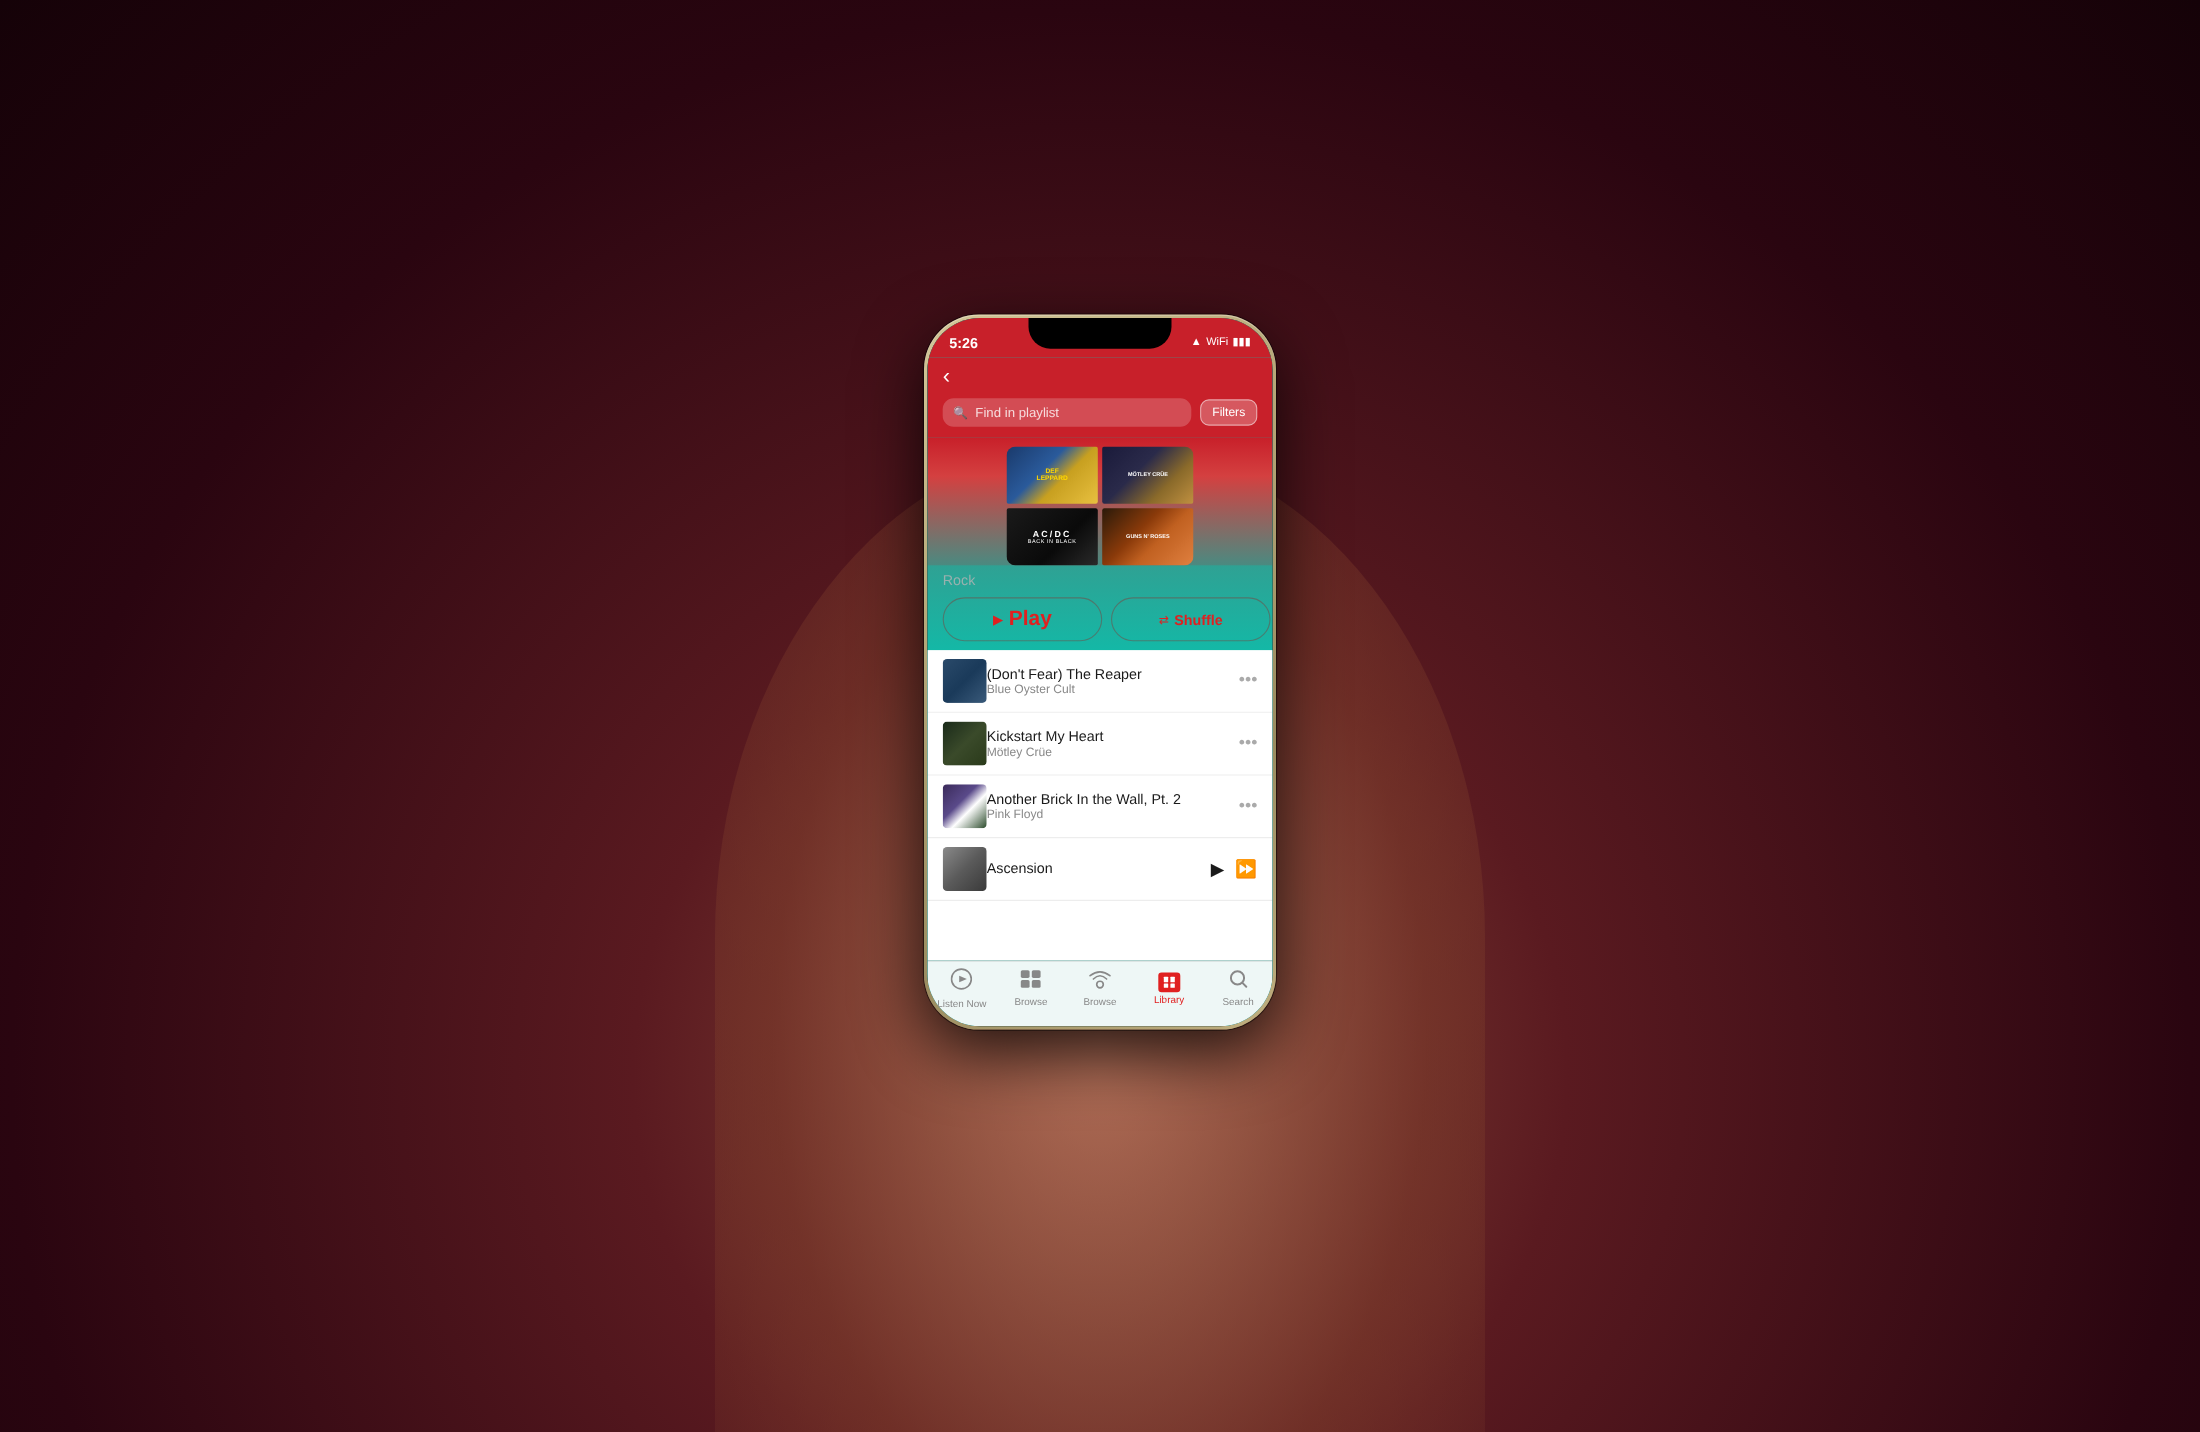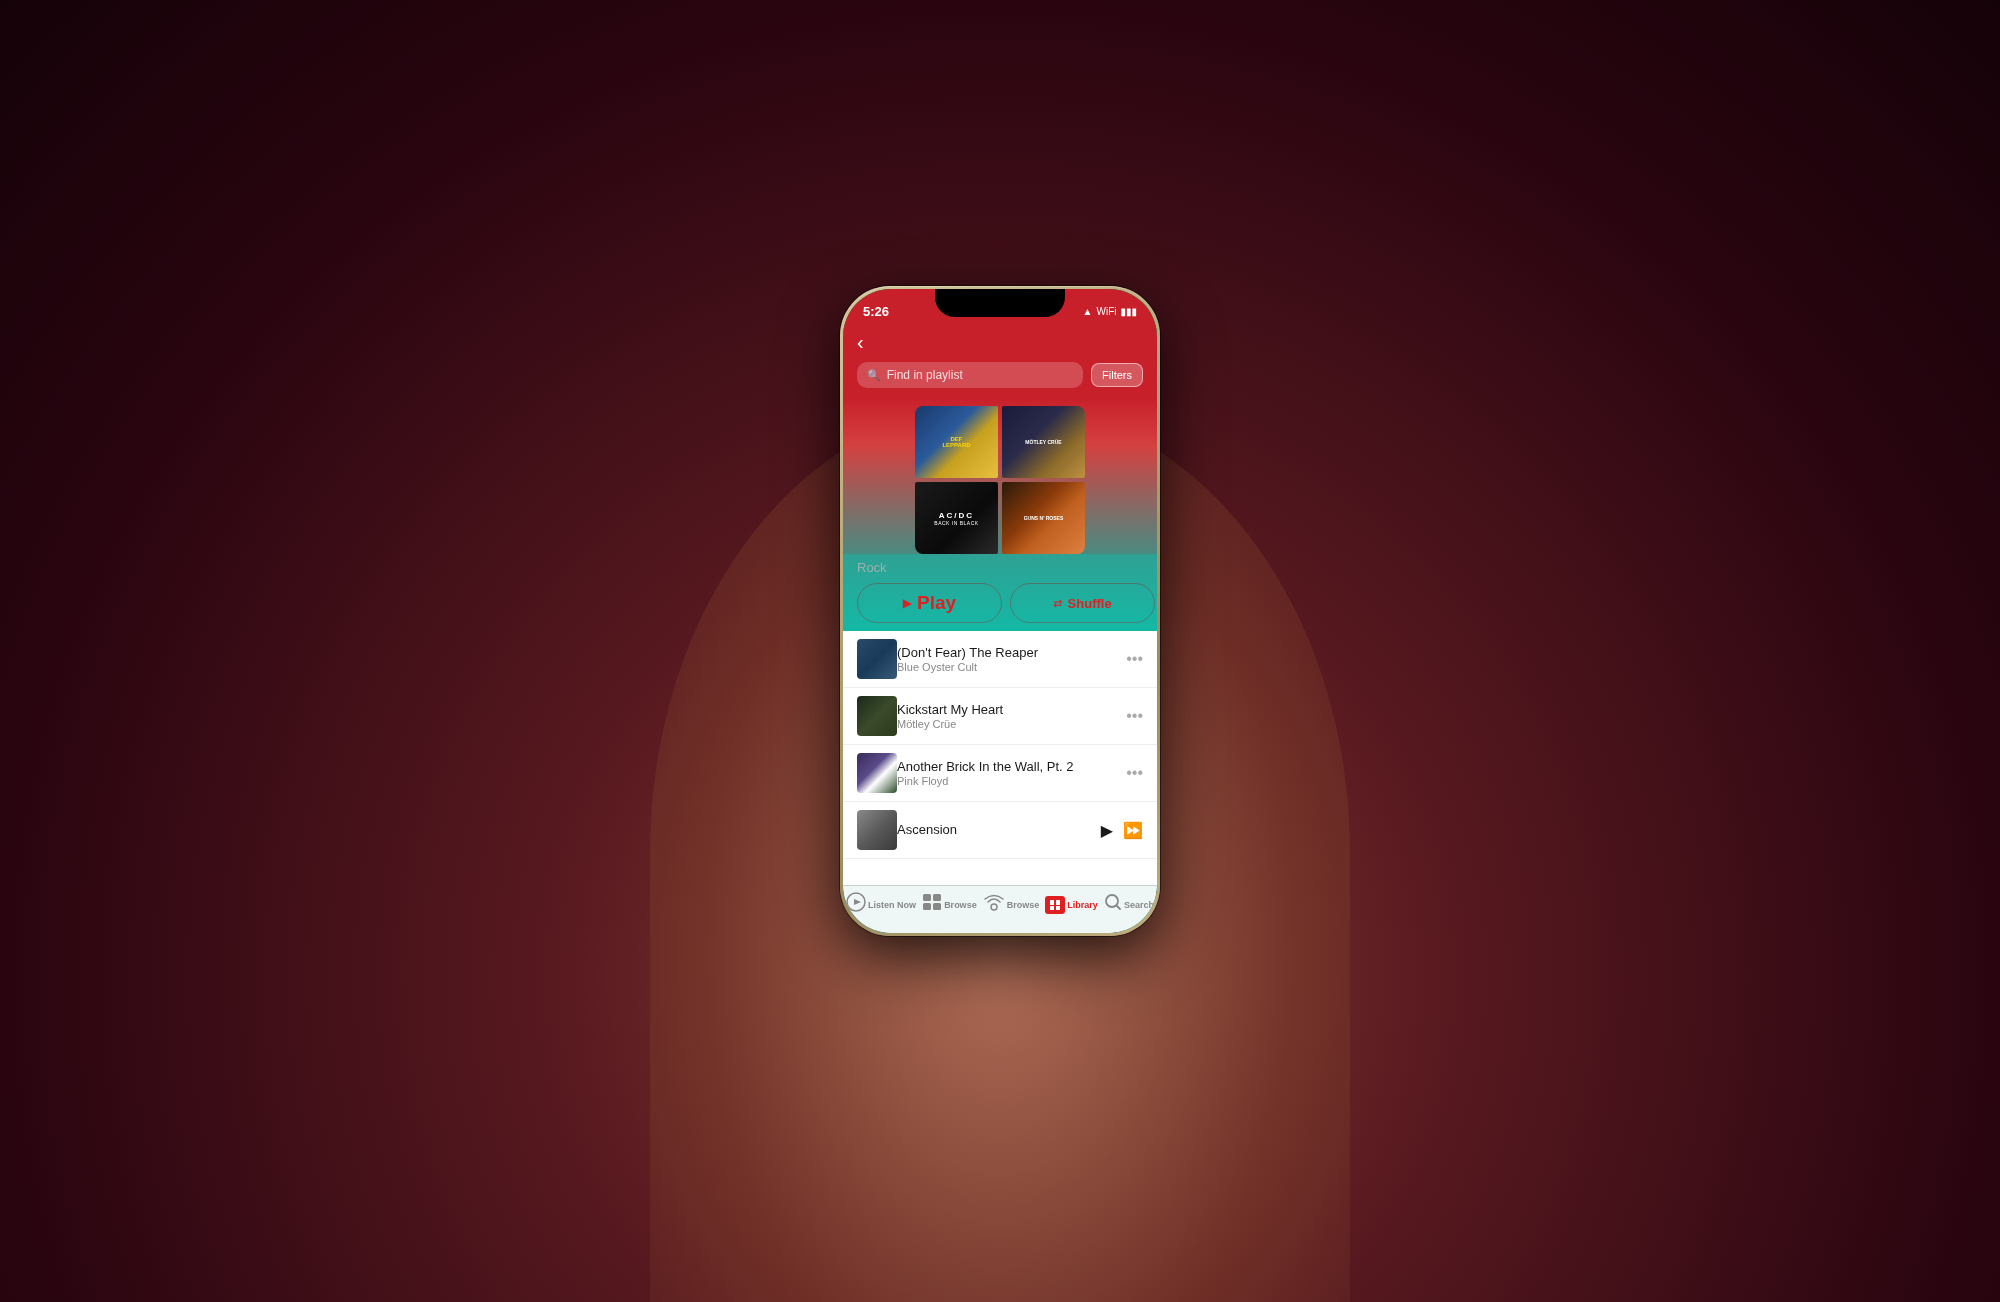--- a/index.html
+++ b/index.html
@@ -171,21 +171,21 @@
       padding: 8px 14px 0 14px;
       flex-shrink: 0;
     }
 
     .album-grid {
       display: grid;
       grid-template-columns: 1fr 1fr;
       grid-template-rows: 1fr 1fr;
       gap: 4px;
       width: 170px;
-      height: 148px;
+      height: 108px;
       margin: 0 auto;
       border-radius: 8px;
       overflow: hidden;
     }
 
     .album-cell {
       border-radius: 2px;
       overflow: hidden;
       display: flex;
       align-items: center;
@@ -391,26 +391,25 @@
       border-top: 1px solid rgba(0,0,0,0.15);
       display: flex;
       align-items: center;
       justify-content: space-around;
       padding: 6px 0 16px 0;
       flex-shrink: 0;
     }
 
     .tab-item {
       display: flex;
-      flex-direction: row;
+      flex-direction: column;
       align-items: center;
       gap: 2px;
       cursor: pointer;
       min-width: 50px;
-      font-weight: bold;
     }
 
     .tab-icon {
       font-size: 18px;
       color: #888;
     }
 
     .tab-label {
       font-size: 9px;
       color: #888;

